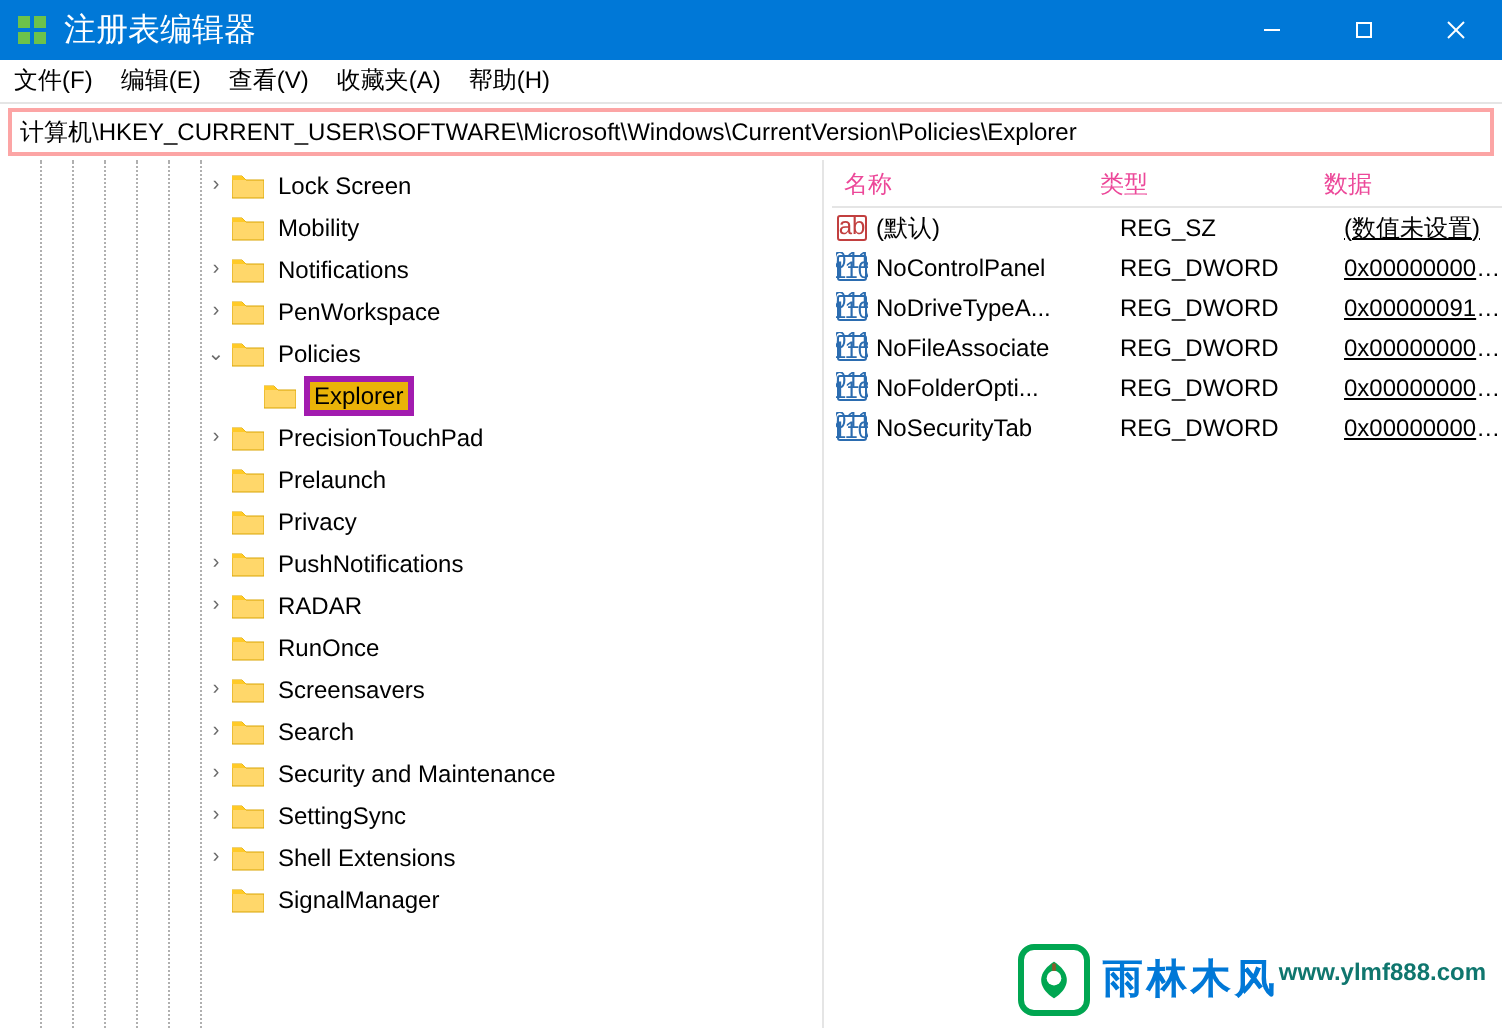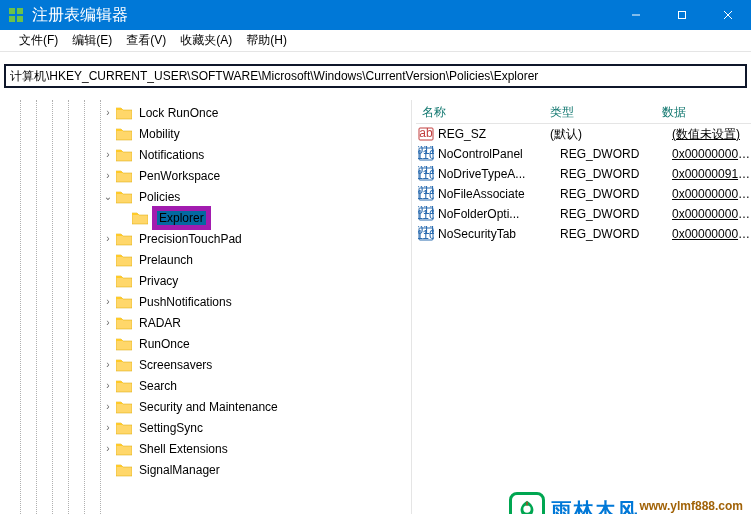--- a/index.html
+++ b/index.html
@@ -4,60 +4,60 @@
 <style>
 * { margin: 0; padding: 0; box-sizing: border-box; font-family: "Microsoft YaHei", "Segoe UI", sans-serif; font-size: 12px; }
 body { width: 751px; height: 514px; overflow: hidden; background: #fff; }
 
 .titlebar { height: 30px; background: #0078d7; color: #fff; display: flex; align-items: center; }
 .titlebar .icon { width: 16px; height: 16px; margin: 0 8px; display: inline-block; }
 .titlebar .icon svg { width: 16px; height: 16px; }
 .titlebar .title { flex: 1; font-size: 16px; }
 .winbtn { width: 46px; height: 30px; display: flex; align-items: center; justify-content: center; color: #fff; }
 
-.menubar { height: 22px; background: #fff; border-bottom: 1px solid #e5e5e5; display: flex; align-items: center; padding-left: 12px; }
+.menubar { height: 22px; background: #fff; border-bottom: 1px solid #e5e5e5; display: flex; align-items: center; padding-left: 0; }
 .menubar .mitem { padding: 2px 7px; cursor: default; }
 
-.addressbar { height: 24px; border: 2px solid #0f172a; margin: 12px 4px; display: flex; align-items: center; padding: 0 4px; background: #fff; }
+.addressbar { height: 24px; border: 2px solid #fca5a5; margin: 2px 4px; display: flex; align-items: center; padding: 0 4px; background: #fff; }
 .addressbar input { border: none; outline: none; width: 100%; font-size: 12px; background: transparent; }
 
 .content { display: flex; height: calc(514px - 30px - 22px - 28px); position: relative; }
 .treepane { width: 412px; overflow: hidden; position: relative; border-right: 1px solid #e5e5e5; }
 .splitter { width: 4px; cursor: ew-resize; }
 .listpane { flex: 1; overflow: hidden; }
 
 .tree { padding-top: 2px; }
 .treerow { height: 21px; display: flex; align-items: center; white-space: nowrap; }
 .treerow .indent { display: inline-block; }
 .treerow .exp { width: 16px; height: 16px; display:inline-flex; align-items:center; justify-content:center; color:#6b6b6b; font-size: 10px; }
 .folder-icon { width: 16px; height: 14px; margin-right: 4px; display:inline-block; }
 .folder-icon svg { width:16px; height:14px; display:block; }
 .treerow .label { padding: 1px 3px; }
-.treerow.selected .label { background: #0369a1; border: 5px solid #a21caf; padding: 0 2px; }
+.treerow.selected .label { background: #eab308; border: 3px solid #a21caf; padding: 0 2px; }
 .vline { position:absolute; width:1px; top:0; bottom:0; border-left: 1px dotted #b0b0b0; }
 
 .listhead { height: 24px; display: flex; border-bottom: 1px solid #e5e5e5; }
-.listhead .col { padding: 4px 6px; border-right: 1px solid transparent; color: #0f766e; }
+.listhead .col { padding: 4px 6px; border-right: 1px solid transparent; color: #ec4899; }
 .col-name { width: 128px; }
 .col-type { width: 112px; }
 .col-data { flex: 1; }
 
 .listrow { height: 20px; display: flex; align-items: center; padding-left: 2px; }
 .valicon { width: 16px; height: 16px; margin-right: 4px; display: inline-flex; align-items:center; justify-content:center; }
 .valicon svg { width:16px; height:16px; }
 .listrow .c { overflow: hidden; text-overflow: ellipsis; white-space: nowrap; }
 .listrow .c-name { width: 122px; }
 .listrow .c-type { width: 112px; }
 .listrow .c-data { flex: 1; text-decoration: underline; }
 
 .watermark { position: absolute; right: 8px; bottom: 6px; display:flex; align-items:center; gap:6px; pointer-events:none; }
 .watermark .badge { width:36px; height:36px; border:3px solid #00a651; border-radius:8px; display:flex; align-items:center; justify-content:center; background:#fff; }
 .watermark .txt { display:flex; flex-direction:row; line-height:1; }
 .watermark .txt .cn { font-size:20px; font-weight:bold; color:#0078d7; letter-spacing:2px; }
-.watermark .txt .url { font-size:12px; font-weight:bold; color:#a16207; }
+.watermark .txt .url { font-size:12px; font-weight:bold; color:#0f766e; }
 </style>
 </head>
 <body>
 
 <div class="titlebar">
   <span class="icon">
     <svg viewBox="0 0 16 16">
         <rect x="1" y="1" width="6" height="6" fill="#6cc24a"></rect>
         <rect x="9" y="1" width="6" height="6" fill="#6cc24a"></rect>
         <rect x="1" y="9" width="6" height="6" fill="#6cc24a"></rect>
@@ -106,21 +106,21 @@
     <div class="tree" id="tree">
         <div class="treerow">
           <span class="indent" style="width: 100px;"></span>
           <span class="exp">›</span>
           <span class="folder-icon">
             <svg viewBox="0 0 16 14">
               <path d="M0 2 L0 13 L16 13 L16 4 L7 4 L5 2 Z" fill="#ffd76a" stroke="#d9a400" stroke-width="0.5"></path>
               <path d="M0 2 L5 2 L7 4 L0 4 Z" fill="#ffca28"></path>
             </svg>
           </span>
-          <span class="label">Lock RunOnce</span>
+          <span class="label">Lock Screen</span>
         </div>
         <div class="treerow">
           <span class="indent" style="width: 100px;"></span>
           <span class="exp"></span>
           <span class="folder-icon">
             <svg viewBox="0 0 16 14">
               <path d="M0 2 L0 13 L16 13 L16 4 L7 4 L5 2 Z" fill="#ffd76a" stroke="#d9a400" stroke-width="0.5"></path>
               <path d="M0 2 L5 2 L7 4 L0 4 Z" fill="#ffca28"></path>
             </svg>
           </span>
@@ -312,22 +312,22 @@
       <div class="col col-data">数据</div>
     </div>
     <div id="listbody">
         <div class="listrow">
           <span class="valicon">
             <svg viewBox="0 0 16 16">
               <rect x="1" y="2" width="14" height="12" rx="1" fill="#fff" stroke="#c23f3f"></rect>
               <text x="8" y="11" text-anchor="middle" font-size="8" fill="#c23f3f" font-family="monospace">ab</text>
             </svg>
           </span>
+          <span class="c c-name">(默认)</span>
           <span class="c c-type">REG_SZ</span>
-          <span class="c c-name">(默认)</span>
           <span class="c c-data">(数值未设置)</span>
         </div>
         <div class="listrow">
           <span class="valicon">
             <svg viewBox="0 0 16 16">
               <rect x="1" y="2" width="14" height="12" rx="1" fill="#fff" stroke="#2b6cb0"></rect>
               <text x="8" y="8" text-anchor="middle" font-size="5" fill="#2b6cb0" font-family="monospace">011</text>
               <text x="8" y="13" text-anchor="middle" font-size="5" fill="#2b6cb0" font-family="monospace">110</text>
             </svg>
           </span>

